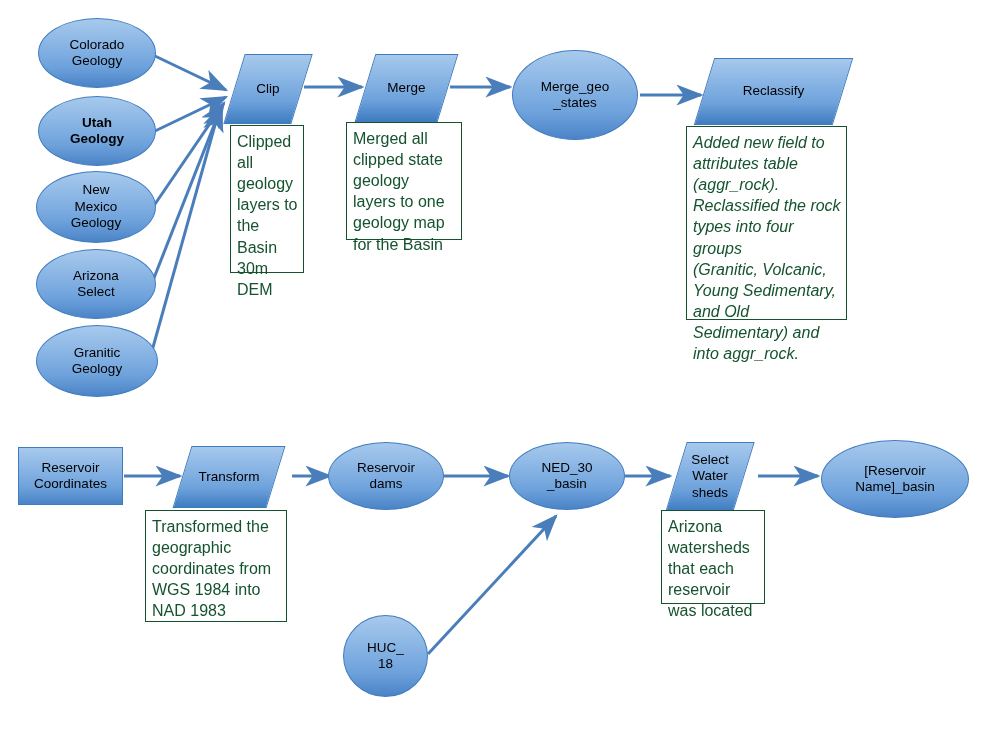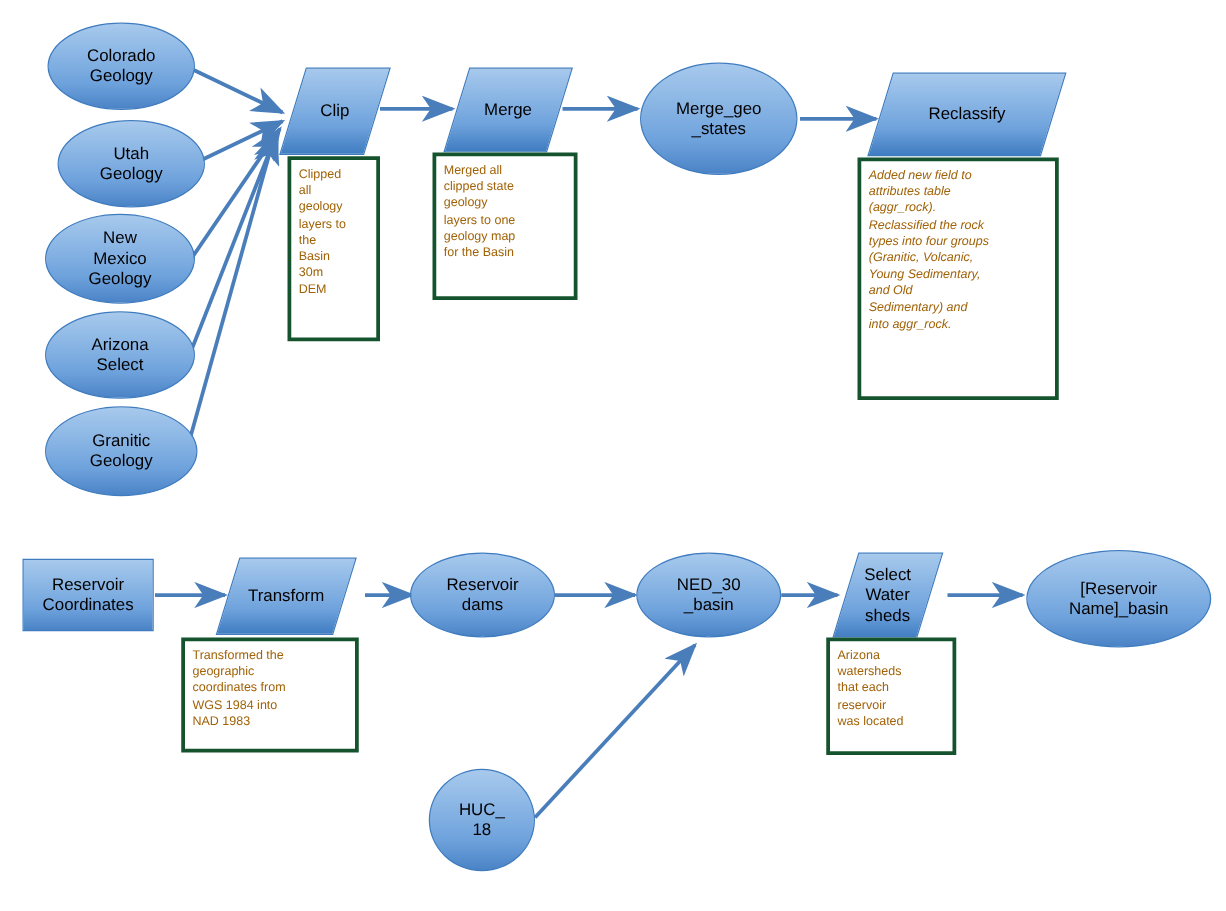--- a/index.html
+++ b/index.html
@@ -63,23 +63,23 @@
     border: 1px solid #3f7cbf;
   }
   .shape-para > .lbl {
     transform: skewX(17deg);
   }
   
   .note {
     position: absolute;
     box-sizing: border-box;
     background: #ffffff;
-    border: 3px solid #14532d;
-    color: #a16207;
-    font-size: 10px;
+    border: 1px solid #14532d;
+    color: #14532d;
+    font-size: 16px;
     line-height: 1.32;
     padding: 5px 5px 4px 6px;
     white-space: pre-line;
     z-index: 4;
   }
 </style>
 </head>
 <body>
 
 <div id="canvas">
@@ -109,21 +109,21 @@
       <line x1="625" y1="476" x2="670" y2="476"></line>
       <line x1="758" y1="476" x2="818" y2="476"></line>
     </g>
   </svg>
 
   <div class="node shape-ellipse" style="left:38px;top:18px;width:118px;height:70px;">
     <span class="lbl">Colorado
 Geology</span>
   </div>
 
-  <div class="node shape-ellipse" style="left:46px;top:96px;width:118px;height:70px;">
+  <div class="node shape-ellipse" style="left:38px;top:96px;width:118px;height:70px;font-weight:bold;">
     <span class="lbl">Utah
 Geology</span>
   </div>
 
   <div class="node shape-ellipse" style="left:36px;top:171px;width:120px;height:72px;">
     <span class="lbl">New
 Mexico
 Geology</span>
   </div>
 
@@ -209,21 +209,21 @@
     <span class="lbl">Select
 Water
 sheds</span>
   </div>
 
   <div class="node shape-ellipse" style="left:821px;top:440px;width:148px;height:78px;">
     <span class="lbl">[Reservoir
 Name]_basin</span>
   </div>
 
-  <div class="note" style="left:145px;top:510px;width:142px;height:92px;">Transformed the
+  <div class="note" style="left:145px;top:510px;width:142px;height:112px;">Transformed the
 geographic
 coordinates from
 WGS  1984 into
 NAD  1983</div>
 
   <div class="note" style="left:661px;top:510px;width:104px;height:94px;">Arizona
 watersheds
 that each
 reservoir
 was located</div>

